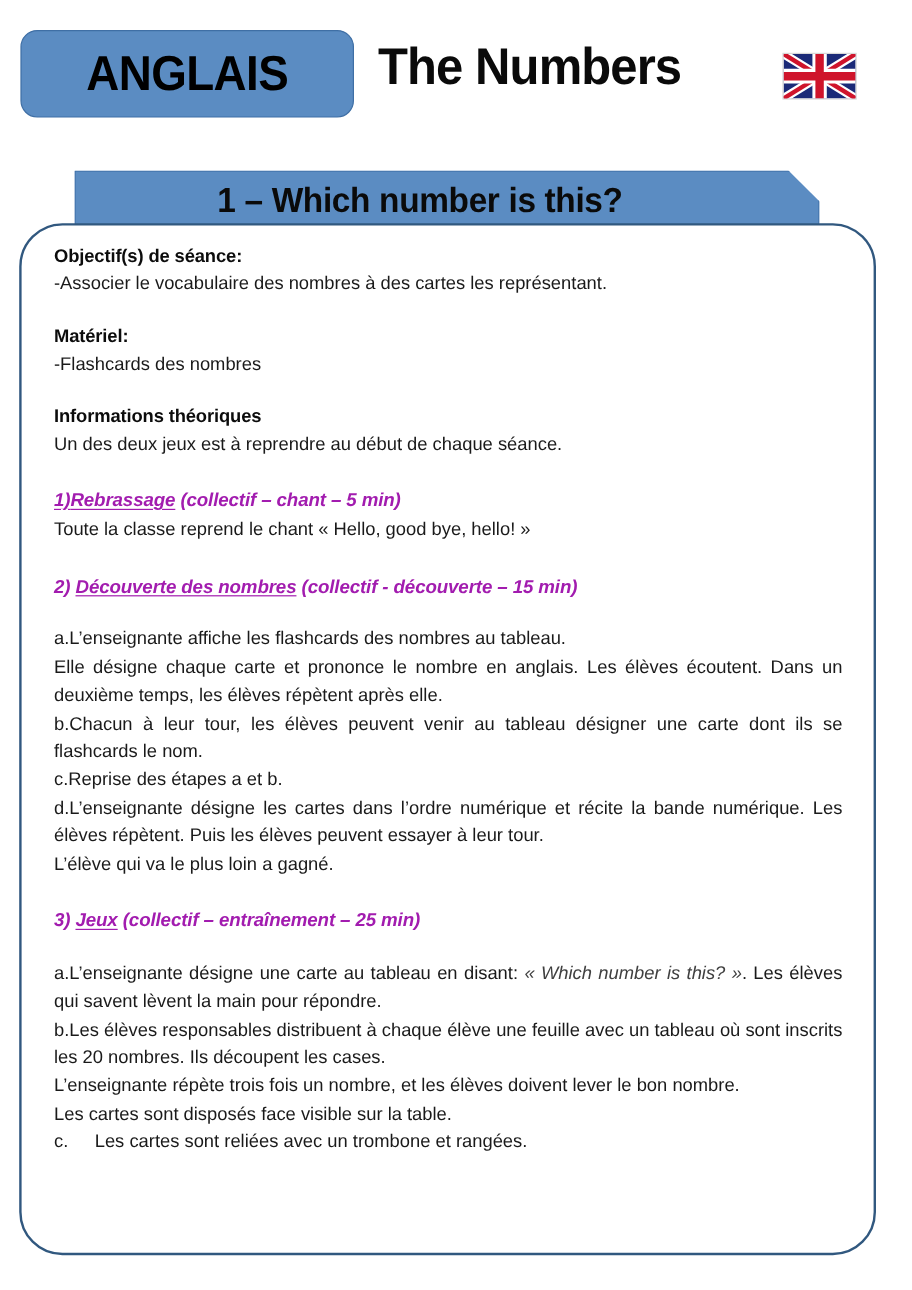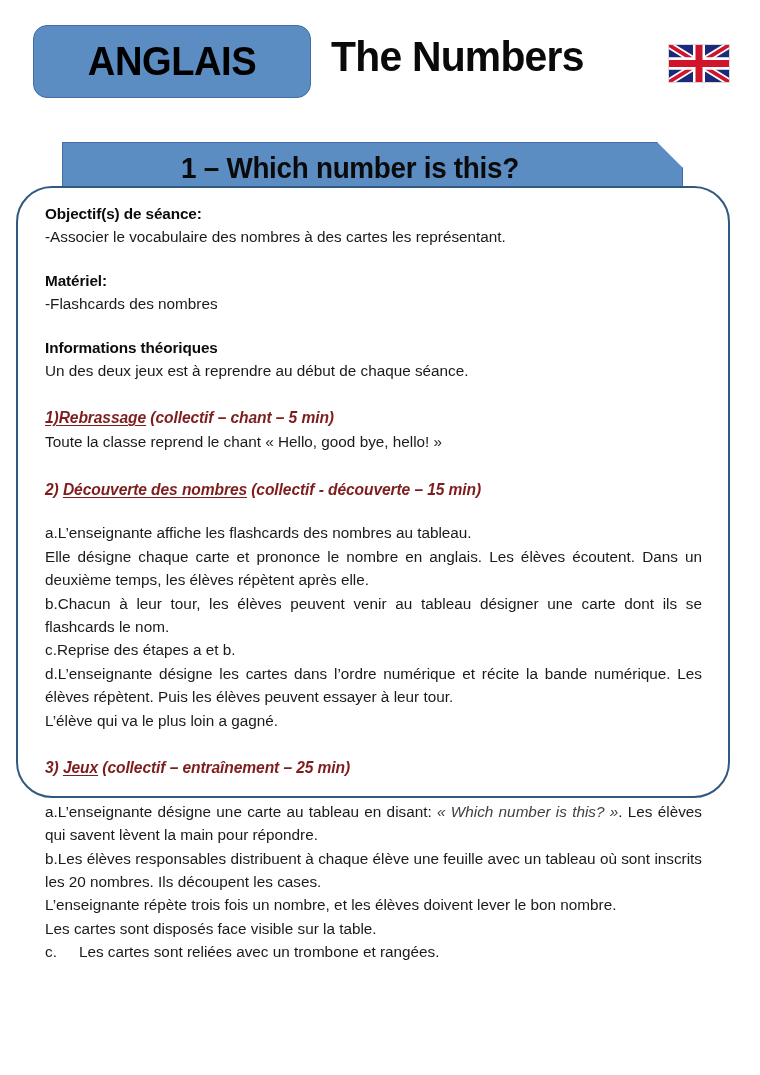--- a/index.html
+++ b/index.html
@@ -12,21 +12,21 @@
     height: 1075px;
     position: relative;
     font-family: "Liberation Sans", "DejaVu Sans", sans-serif;
     overflow: hidden;
   }
 
   
   #header {
     position: absolute;
     left: 0; top: 0;
-    width: 700px; height: 125px; margin-left: 16px;
+    width: 700px; height: 125px;
   }
 
   #subject-badge {
     position: absolute;
     left: 17px; top: 25px;
     width: 278px; height: 73px;
     background: #5b8cc2;
     border: 1.5px solid #3f6fa5;
     border-radius: 14px;
     box-sizing: border-box;
@@ -92,21 +92,21 @@
     color: #0a0a0a;
     letter-spacing: -0.3px;
     white-space: nowrap;
     transform: scaleX(0.96);
   }
 
   
   #content-card {
     position: absolute;
     left: 16px; top: 186px;
-    width: 714px; height: 612px;
+    width: 714px; height: 860px;
     border: 2.5px solid #31587f;
     border-radius: 36px;
     box-sizing: border-box;
     background: #ffffff;
   }
 
   #content-body {
     position: absolute;
     left: 27px;
     top: 14px;
@@ -127,21 +127,21 @@
   .plain { color: #1a1a1a; }
 
   .justified {
     text-align: justify;
     text-justify: inter-word;
   }
   .spacer-md { height: 20px; }
   .spacer-lg { height: 24px; }
 
   .step-head {
-    color: #7f1d1d;
+    color: #a21caf;
     font-weight: bold;
     font-style: italic;
     font-size: 15.6px;
     letter-spacing: -0.1px;
     white-space: nowrap;
   }
   .step-head u {
     text-decoration: underline;
     text-underline-offset: 2px;
   }

